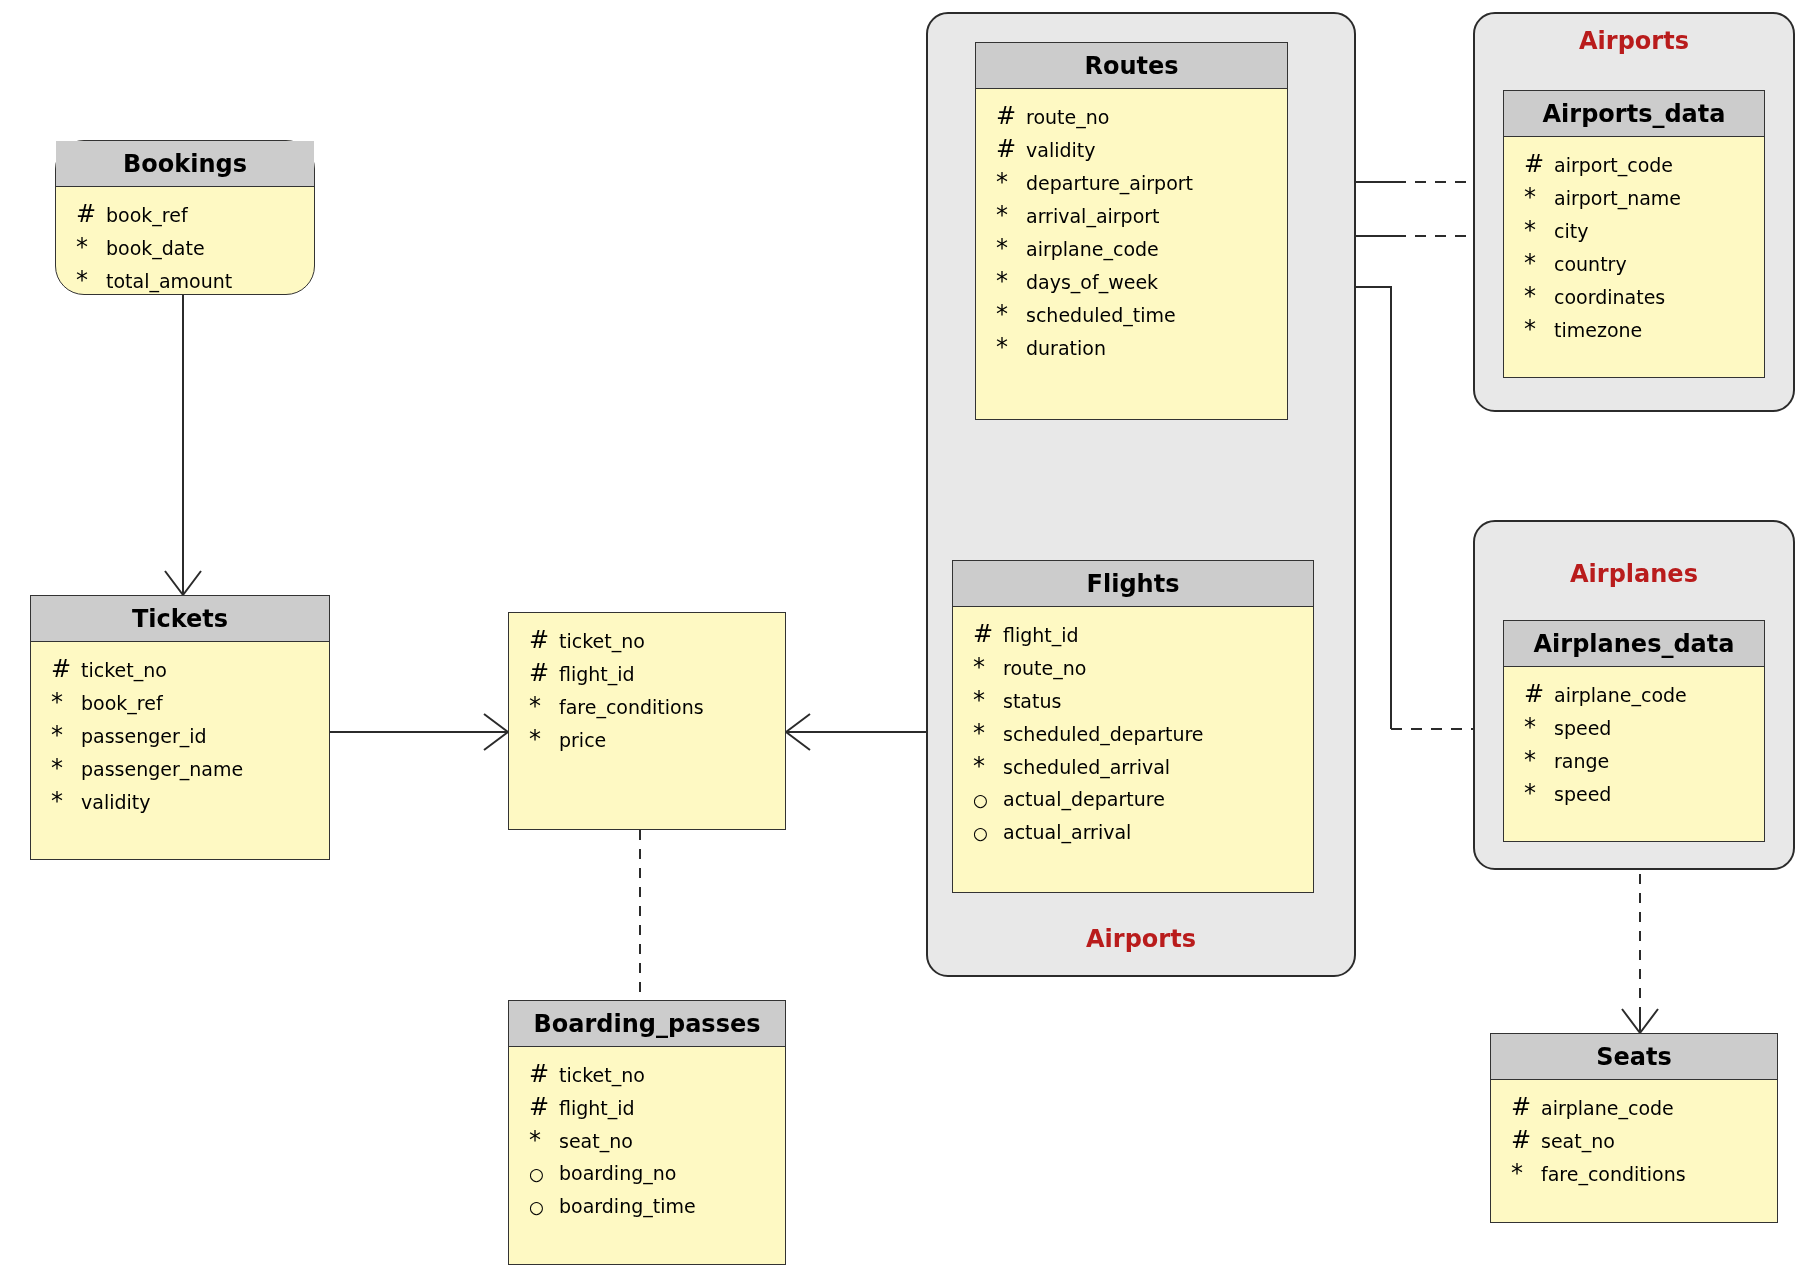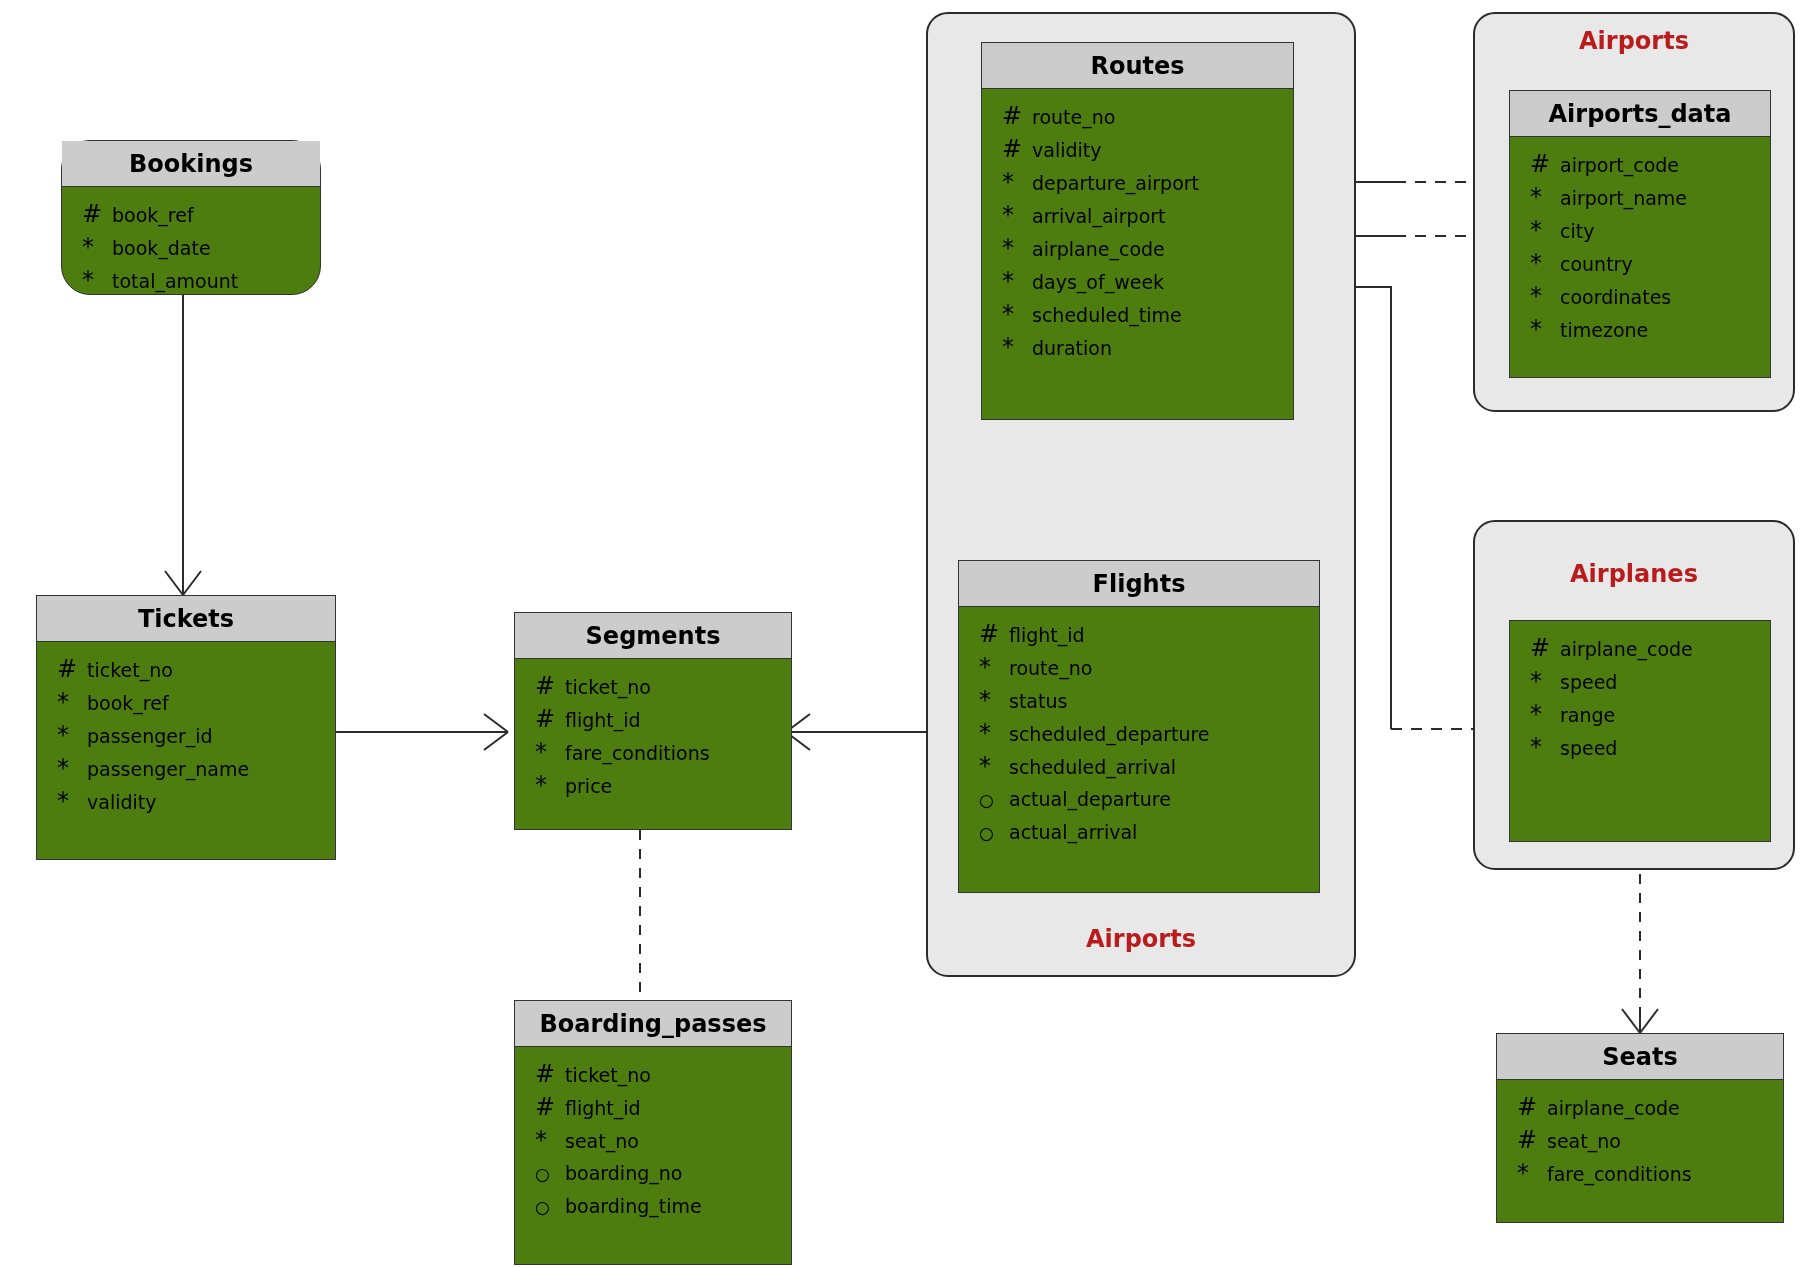--- a/index.html
+++ b/index.html
@@ -26,24 +26,23 @@
     position:absolute;
     font-weight:bold;
     font-size:24px;
     color:#b91c1c;
     text-align:center;
     white-space:nowrap;
   }
   
   .entity{
     position:absolute;
-    background:#4d7c0f;
+    background:#fef9c3;
     border:1.5px solid #333333;
     box-sizing:border-box;
-    margin-left:6px;
   }
   .entity-header{
     background:#cccccc;
     border-bottom:1.5px solid #333333;
     font-weight:bold;
     font-size:24px;
     color:#000000;
     text-align:center;
     line-height:46px;
     height:46px;
@@ -167,21 +166,20 @@
         <span class="attr-name">passenger_name</span>
       </div>
       <div class="attr">
         <span class="attr-marker mand">*</span>
         <span class="attr-name">validity</span>
       </div>
     </div>
   </div>
 
   <div class="entity" style="left:508px;top:612px;width:278px;height:218px;">
-    <div class="entity-header">Segments</div>
     <div class="entity-body">
       <div class="attr">
         <span class="attr-marker mand">#</span>
         <span class="attr-name">ticket_no</span>
       </div>
       <div class="attr">
         <span class="attr-marker mand">#</span>
         <span class="attr-name">flight_id</span>
       </div>
       <div class="attr">
@@ -317,20 +315,21 @@
         <span class="attr-name">coordinates</span>
       </div>
       <div class="attr">
         <span class="attr-marker mand">*</span>
         <span class="attr-name">timezone</span>
       </div>
     </div>
   </div>
 
   <div class="entity" style="left:1503px;top:620px;width:262px;height:222px;">
+    <div class="entity-header">Airplanes_data</div>
     <div class="entity-body">
       <div class="attr">
         <span class="attr-marker mand">#</span>
         <span class="attr-name">airplane_code</span>
       </div>
       <div class="attr">
         <span class="attr-marker mand">*</span>
         <span class="attr-name">speed</span>
       </div>
       <div class="attr">

